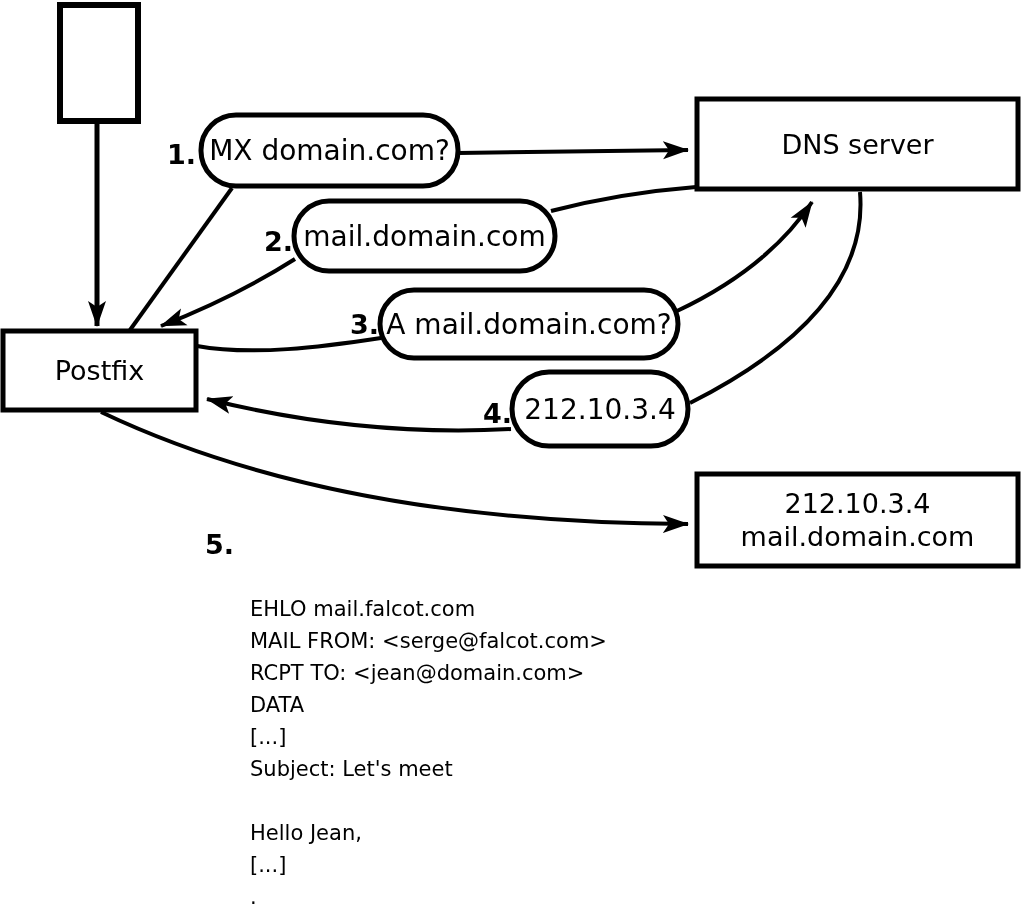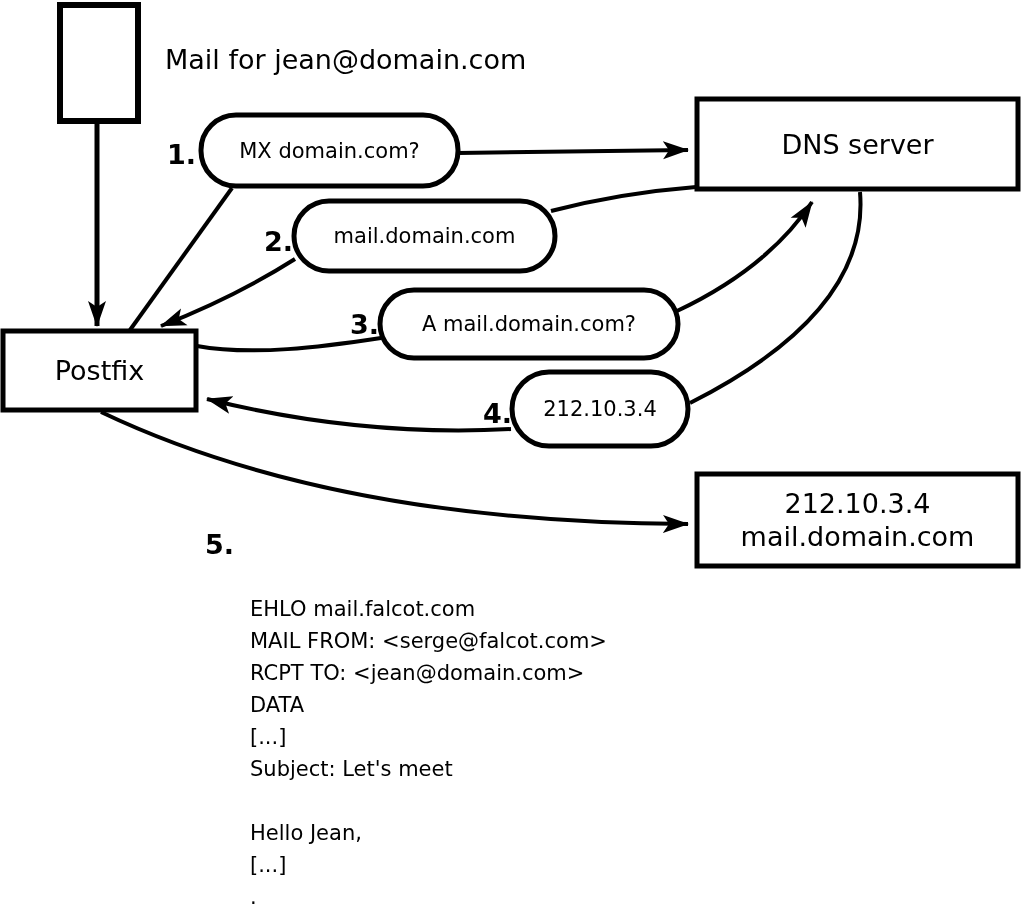--- a/index.html
+++ b/index.html
@@ -12,21 +12,21 @@
     overflow:hidden;
   }
   #wires{position:absolute;left:0;top:0;width:1024px;height:919px;}
   .txt{position:absolute;white-space:nowrap;}
   .node-label{
     position:absolute;display:flex;align-items:center;justify-content:center;
     text-align:center;font-size:27px;line-height:33px;
   }
   .pill-label{
     position:absolute;display:flex;align-items:center;justify-content:center;
-    font-size:21px;
+    font-size:28px;
   }
   .step-num{
     position:absolute;font-size:27px;font-weight:bold;line-height:1;
   }
   .plain{font-size:27px;line-height:1;}
   #smtp-session{
     position:absolute;left:250px;top:593px;
     font-size:21px;line-height:32px;
     white-space:pre-line;
   }
@@ -58,21 +58,20 @@
     <path d="M458,153 L688,150" fill="none" stroke="#000" stroke-width="4" marker-end="url(#arrow)"></path>
     <path d="M696,187 Q620,193 551,211" fill="none" stroke="#000" stroke-width="4"></path>
     <path d="M295,259 Q235,297 161,326" fill="none" stroke="#000" stroke-width="4" marker-end="url(#arrow)"></path>
     <path d="M197,346 C252,356 322,347 381,338" fill="none" stroke="#000" stroke-width="4"></path>
     <path d="M677,311 Q768,268 812,202" fill="none" stroke="#000" stroke-width="4" marker-end="url(#arrow)"></path>
     <path d="M860,192 Q870,312 690,403" fill="none" stroke="#000" stroke-width="4"></path>
     <path d="M511,429 Q360,437 207,399" fill="none" stroke="#000" stroke-width="4" marker-end="url(#arrow)"></path>
     <path d="M101,412 C250,483 440,523 688,524" fill="none" stroke="#000" stroke-width="4" marker-end="url(#arrow)"></path>
   </svg>
 
-  <div class="txt plain" style="left:165px;top:46px;">Mail for jean@domain.com</div>
 
   <div class="node-label" style="left:3px;top:331px;width:193px;height:79px;">Postfix</div>
   <div class="node-label" style="left:697px;top:99px;width:321px;height:90px;">DNS server</div>
   <div class="node-label" style="left:697px;top:474px;width:321px;height:92px;flex-direction:column;">
     <div>212.10.3.4</div>
     <div>mail.domain.com</div>
   </div>
 
   <div class="step-num" style="left:167px;top:141px;">1.</div>
   <div class="step-num" style="left:264px;top:228px;">2.</div>

